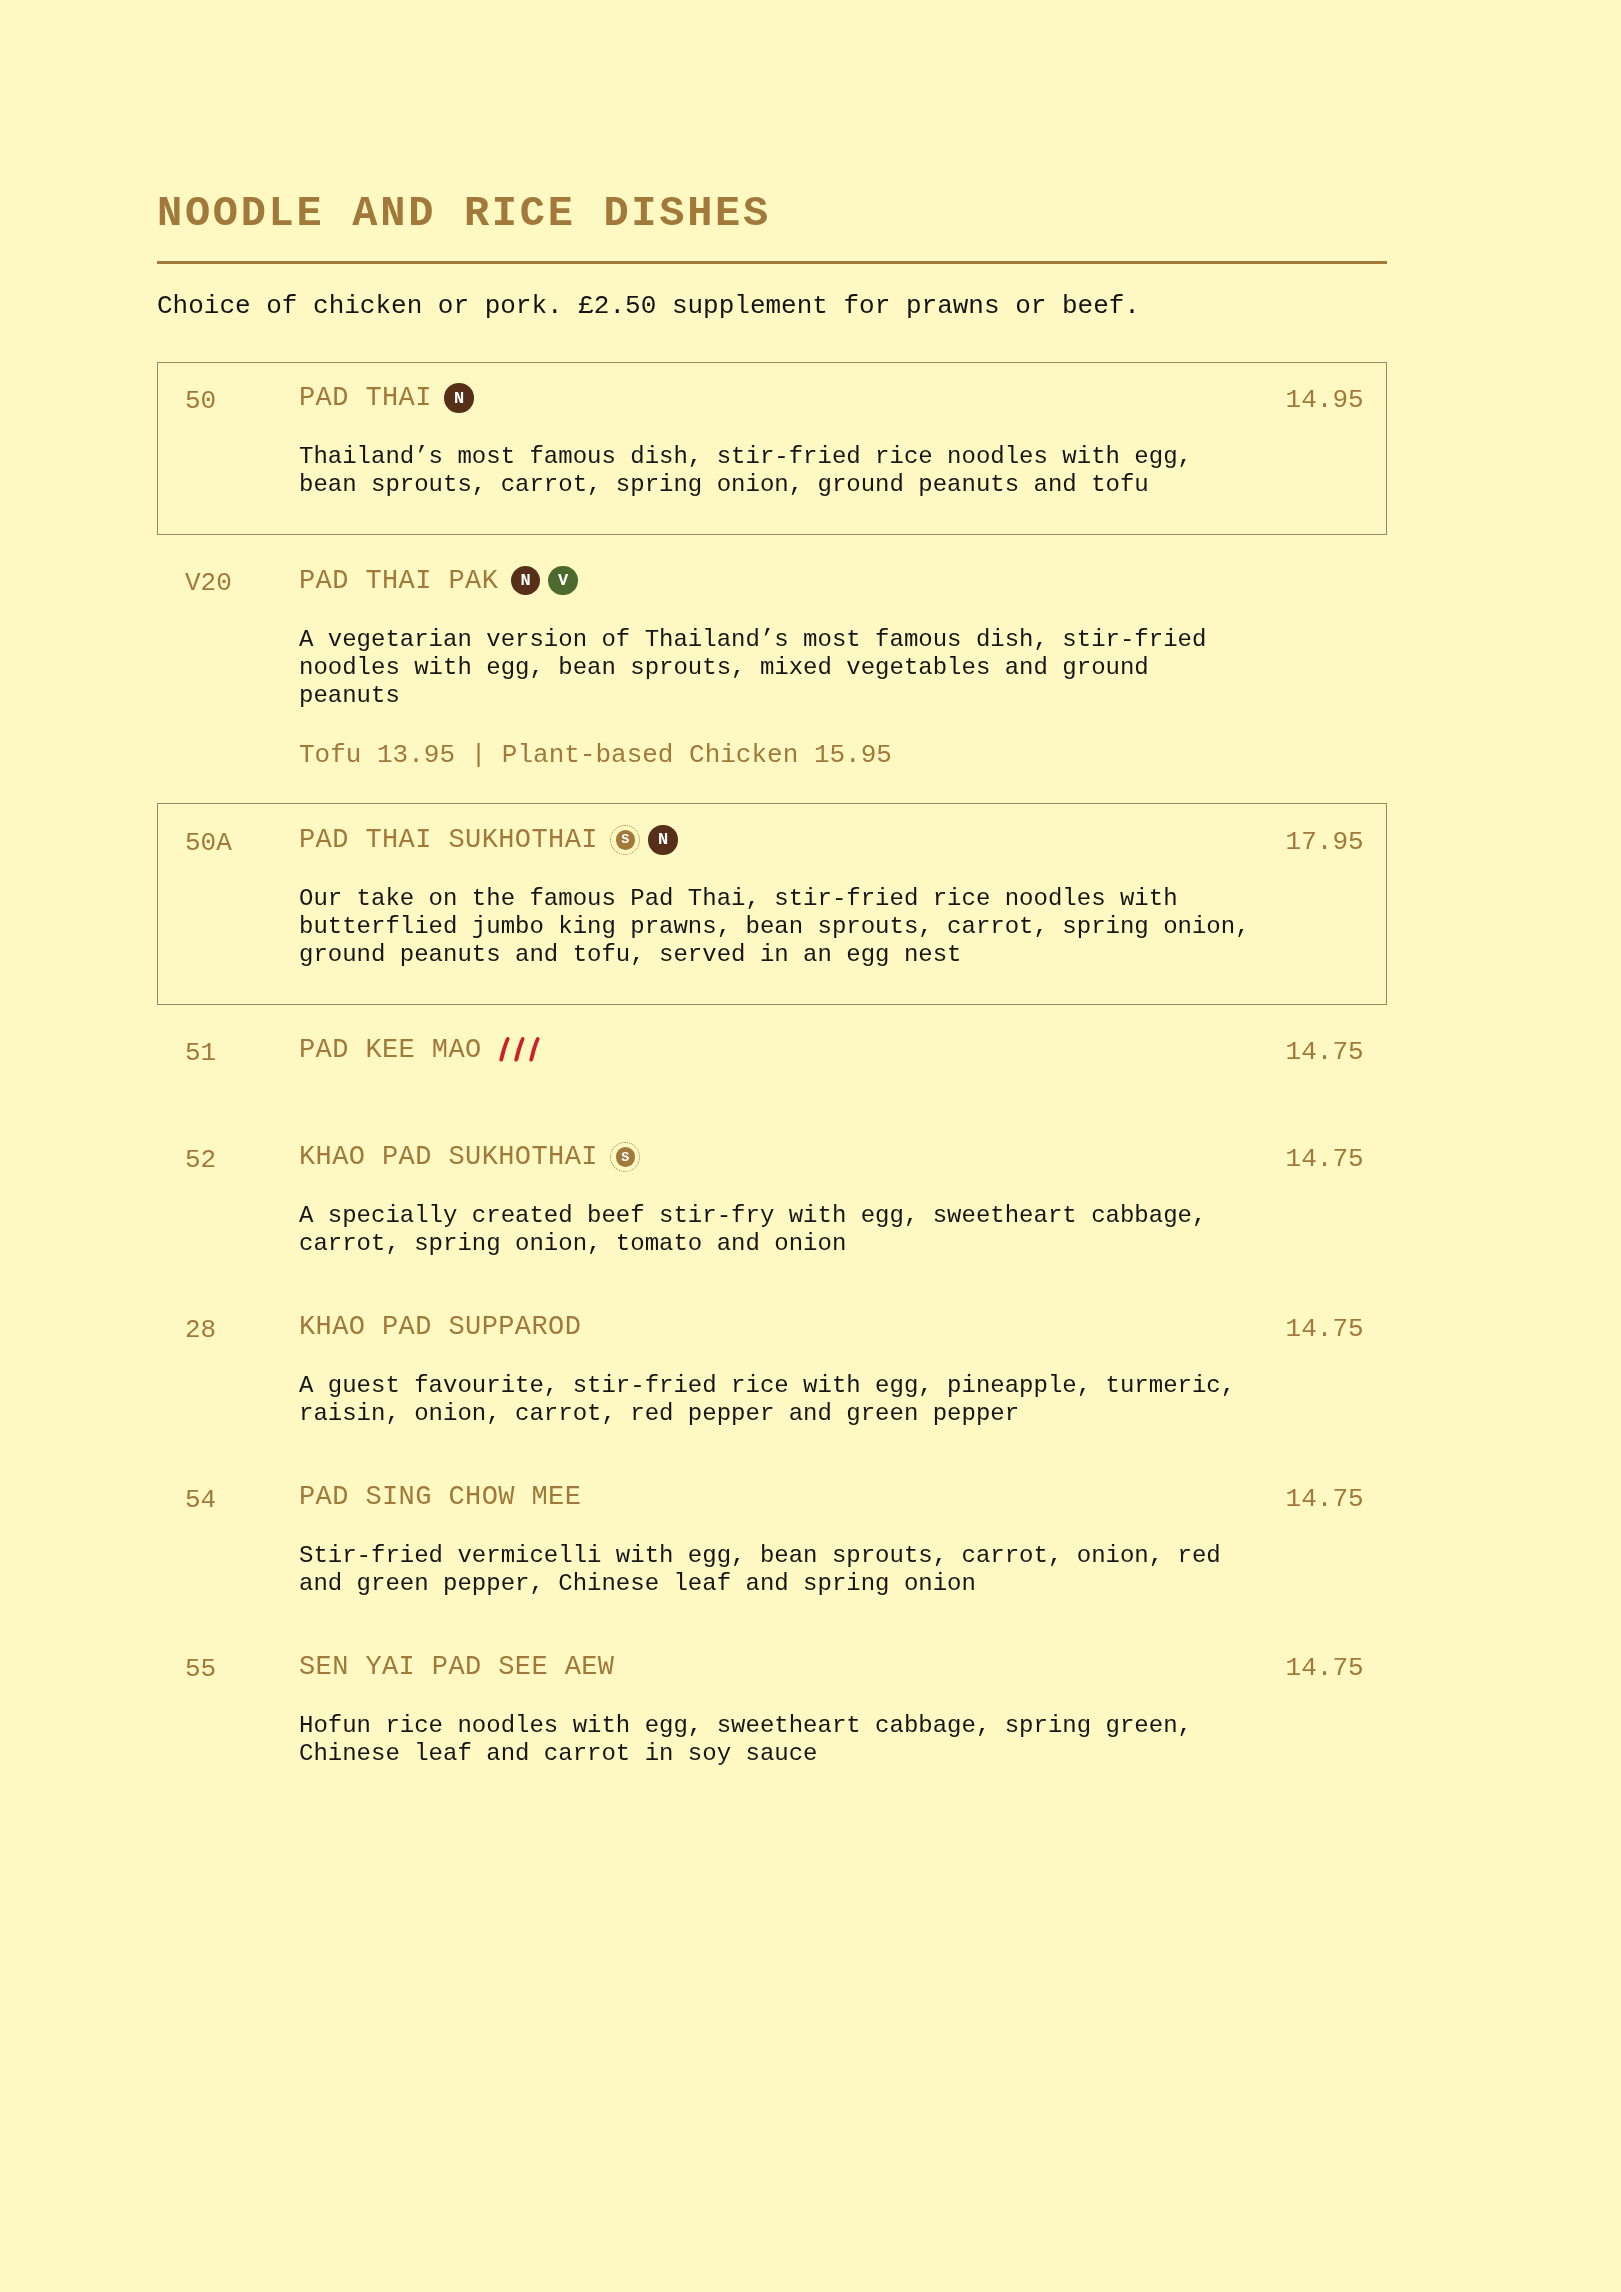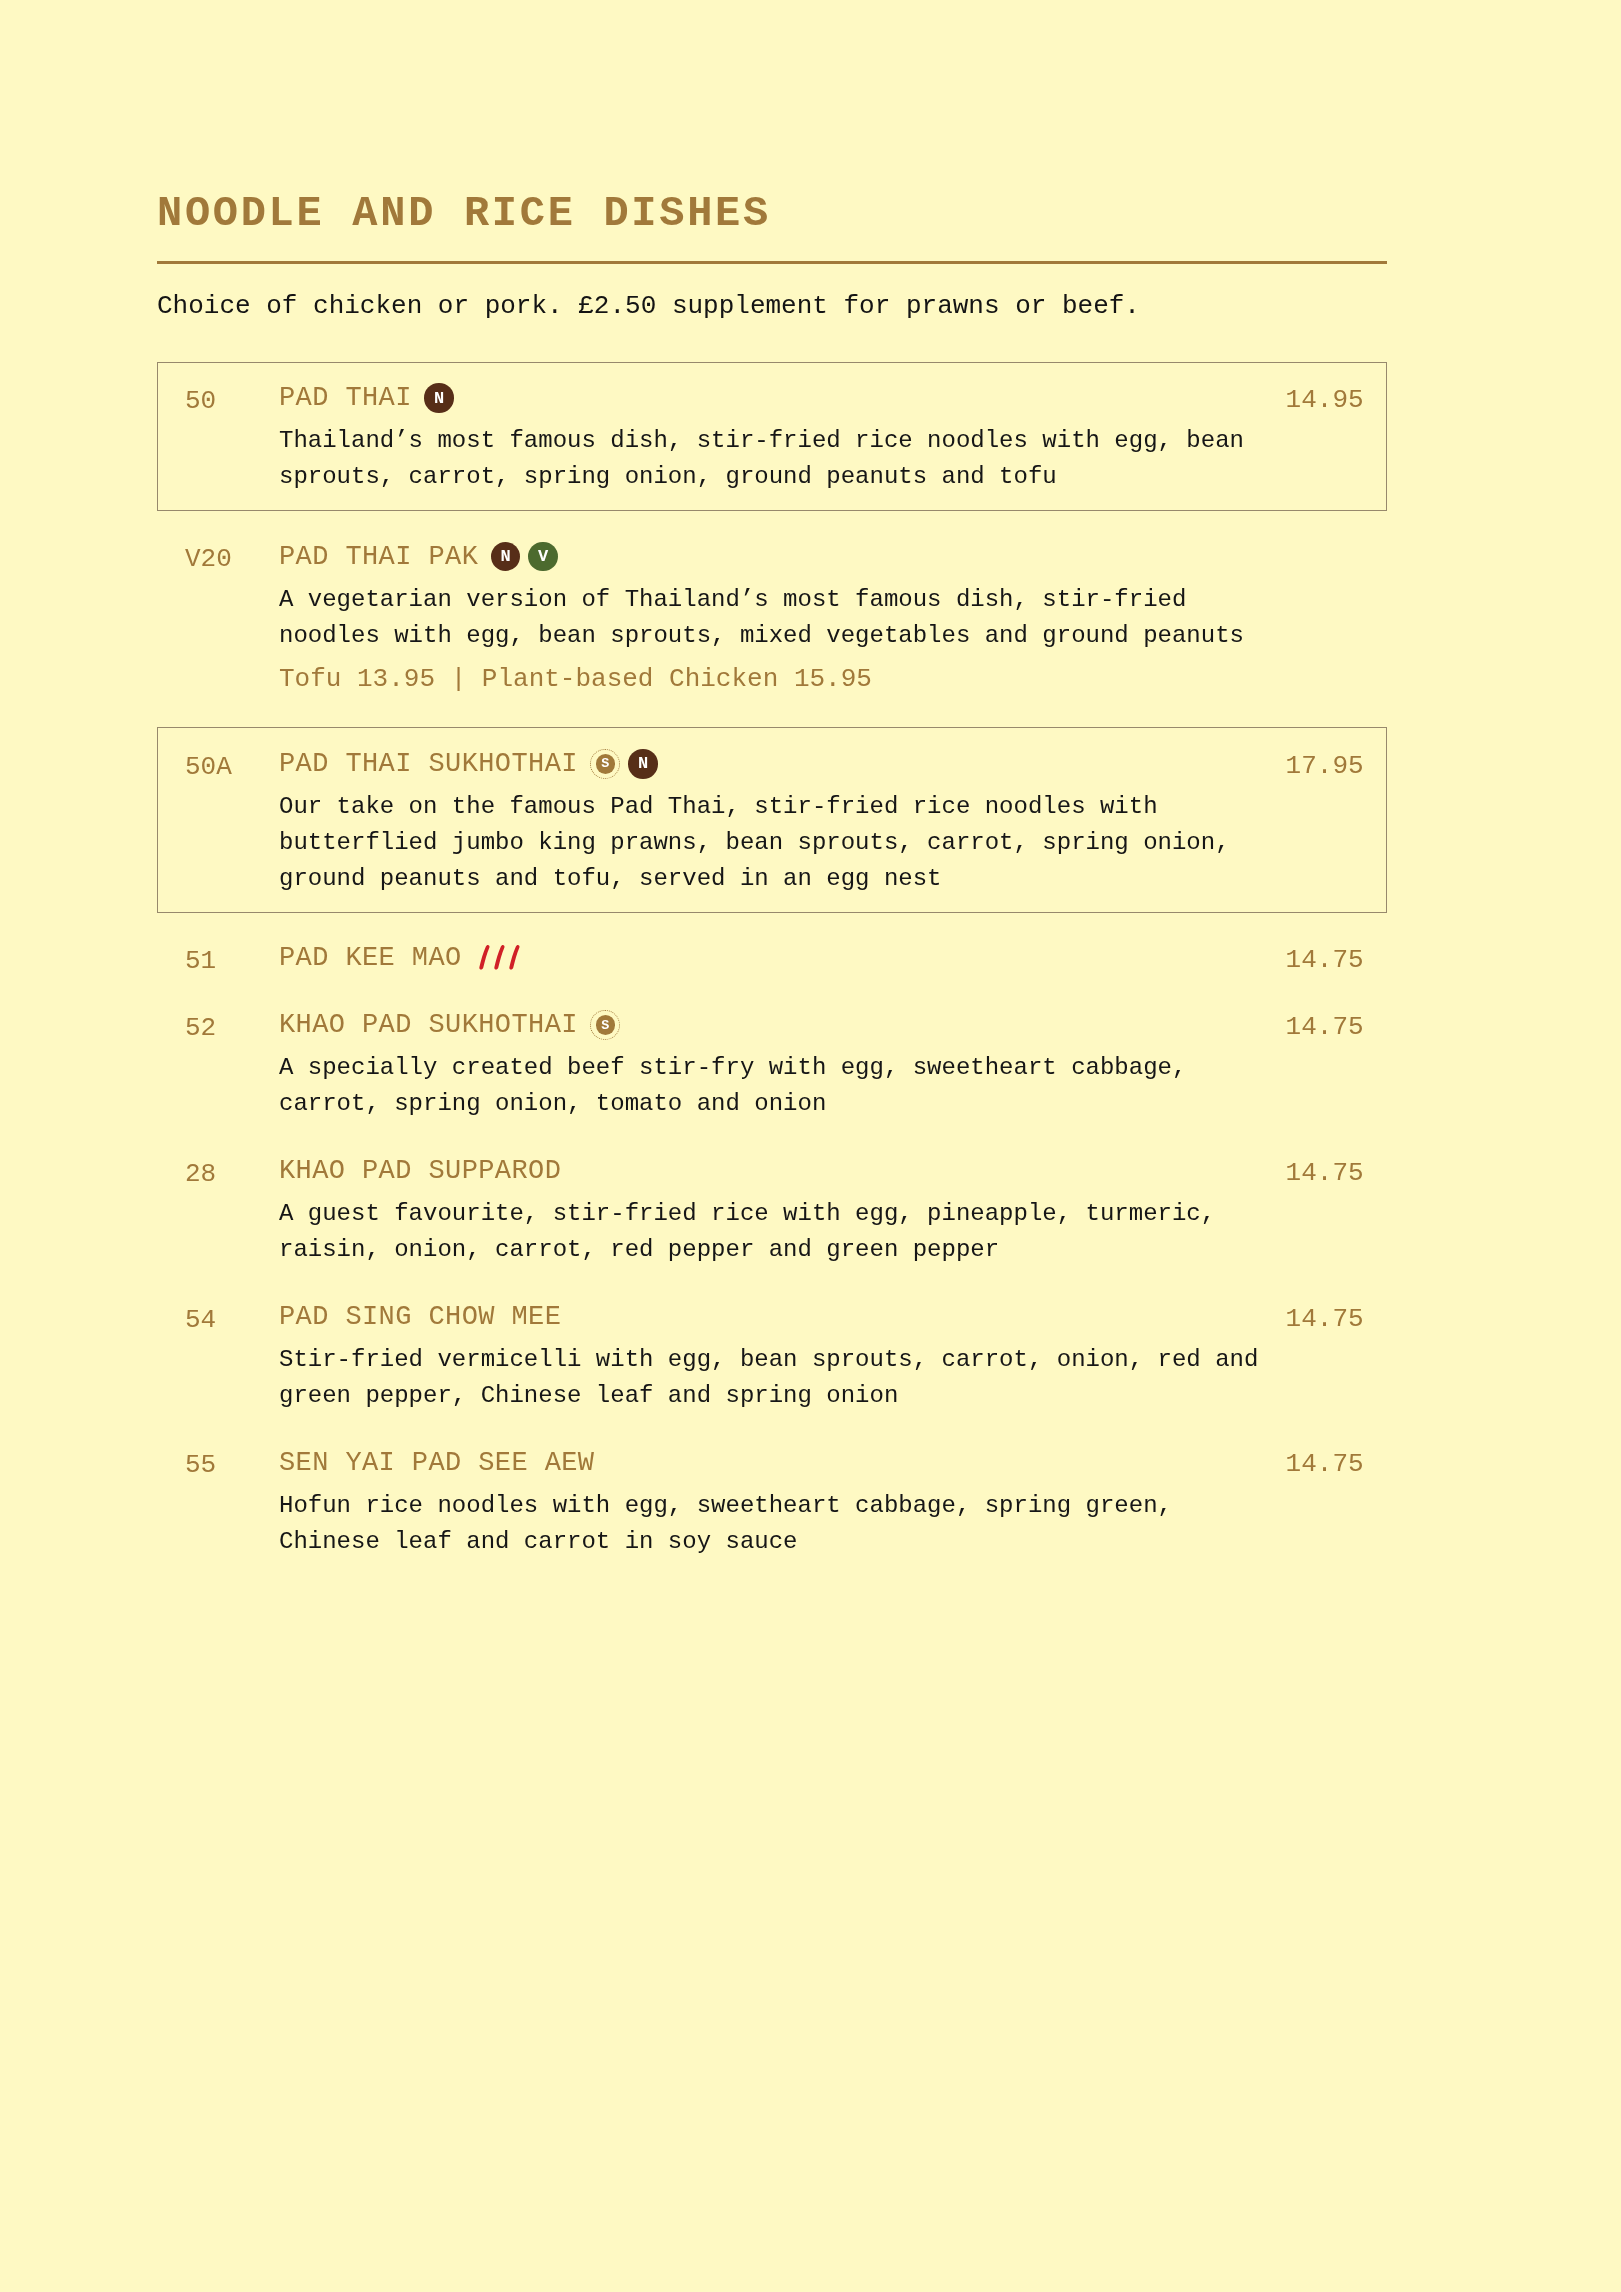--- a/index.html
+++ b/index.html
@@ -40,20 +40,21 @@
   .item{
     display:grid;
     grid-template-columns:94px 1fr auto;
     grid-template-areas:
       "num head price"
       ".   desc  ."
       ".   opts  .";
     padding:0 22.4px 0 27px;
     border:1.8px solid transparent;
     margin-bottom:32px;
+    gap:20px;
   }
   .item.highlighted{
     border-color:#97896C;
     padding-top:20.6px;
     padding-bottom:15px;
     margin-bottom:29.6px;
   }
   .num{
     grid-area:num;
     font-size:26px;
@@ -76,21 +77,21 @@
     color:#A1793A;
     text-align:right;
     padding-top:1.8px;
     min-width:81px;
   }
   .desc{
     grid-area:desc;
     margin-top:7.2px;
     max-width:994px;
     font-size:24px;
-    line-height:36px;
+    line-height:28px;
     color:#161616;
   }
   .opts{
     grid-area:opts;
     margin-top:10.7px;
     font-size:26px;
     color:#A1793A;
   }
   .badges{
     display:inline-flex;

